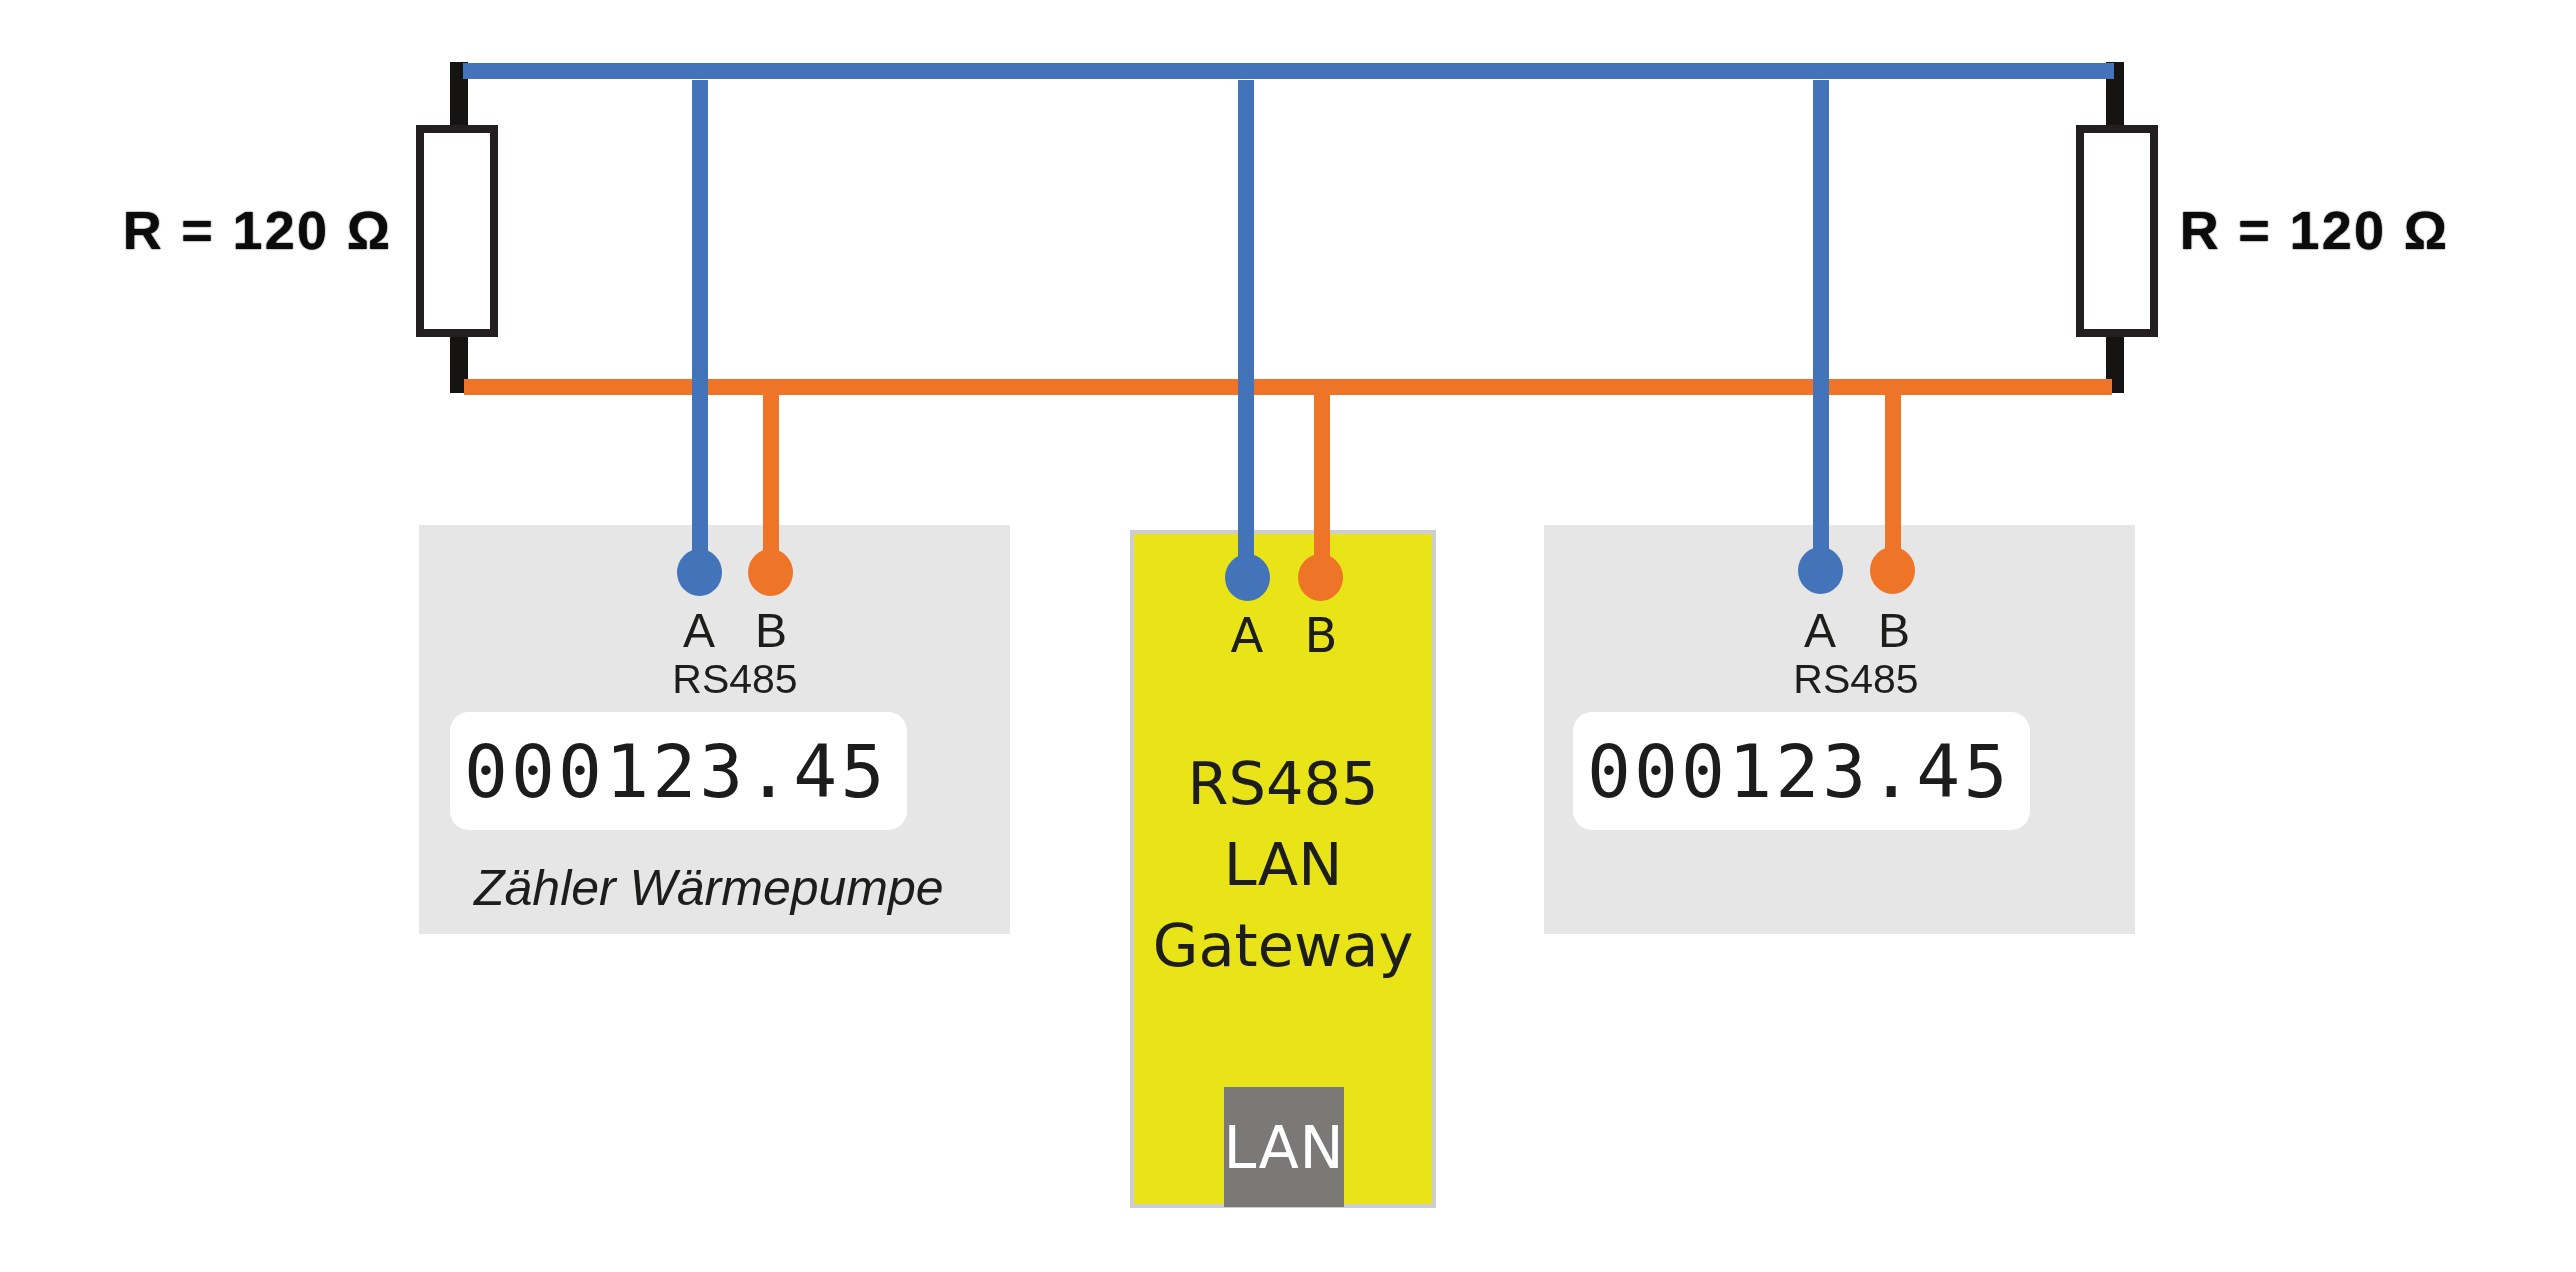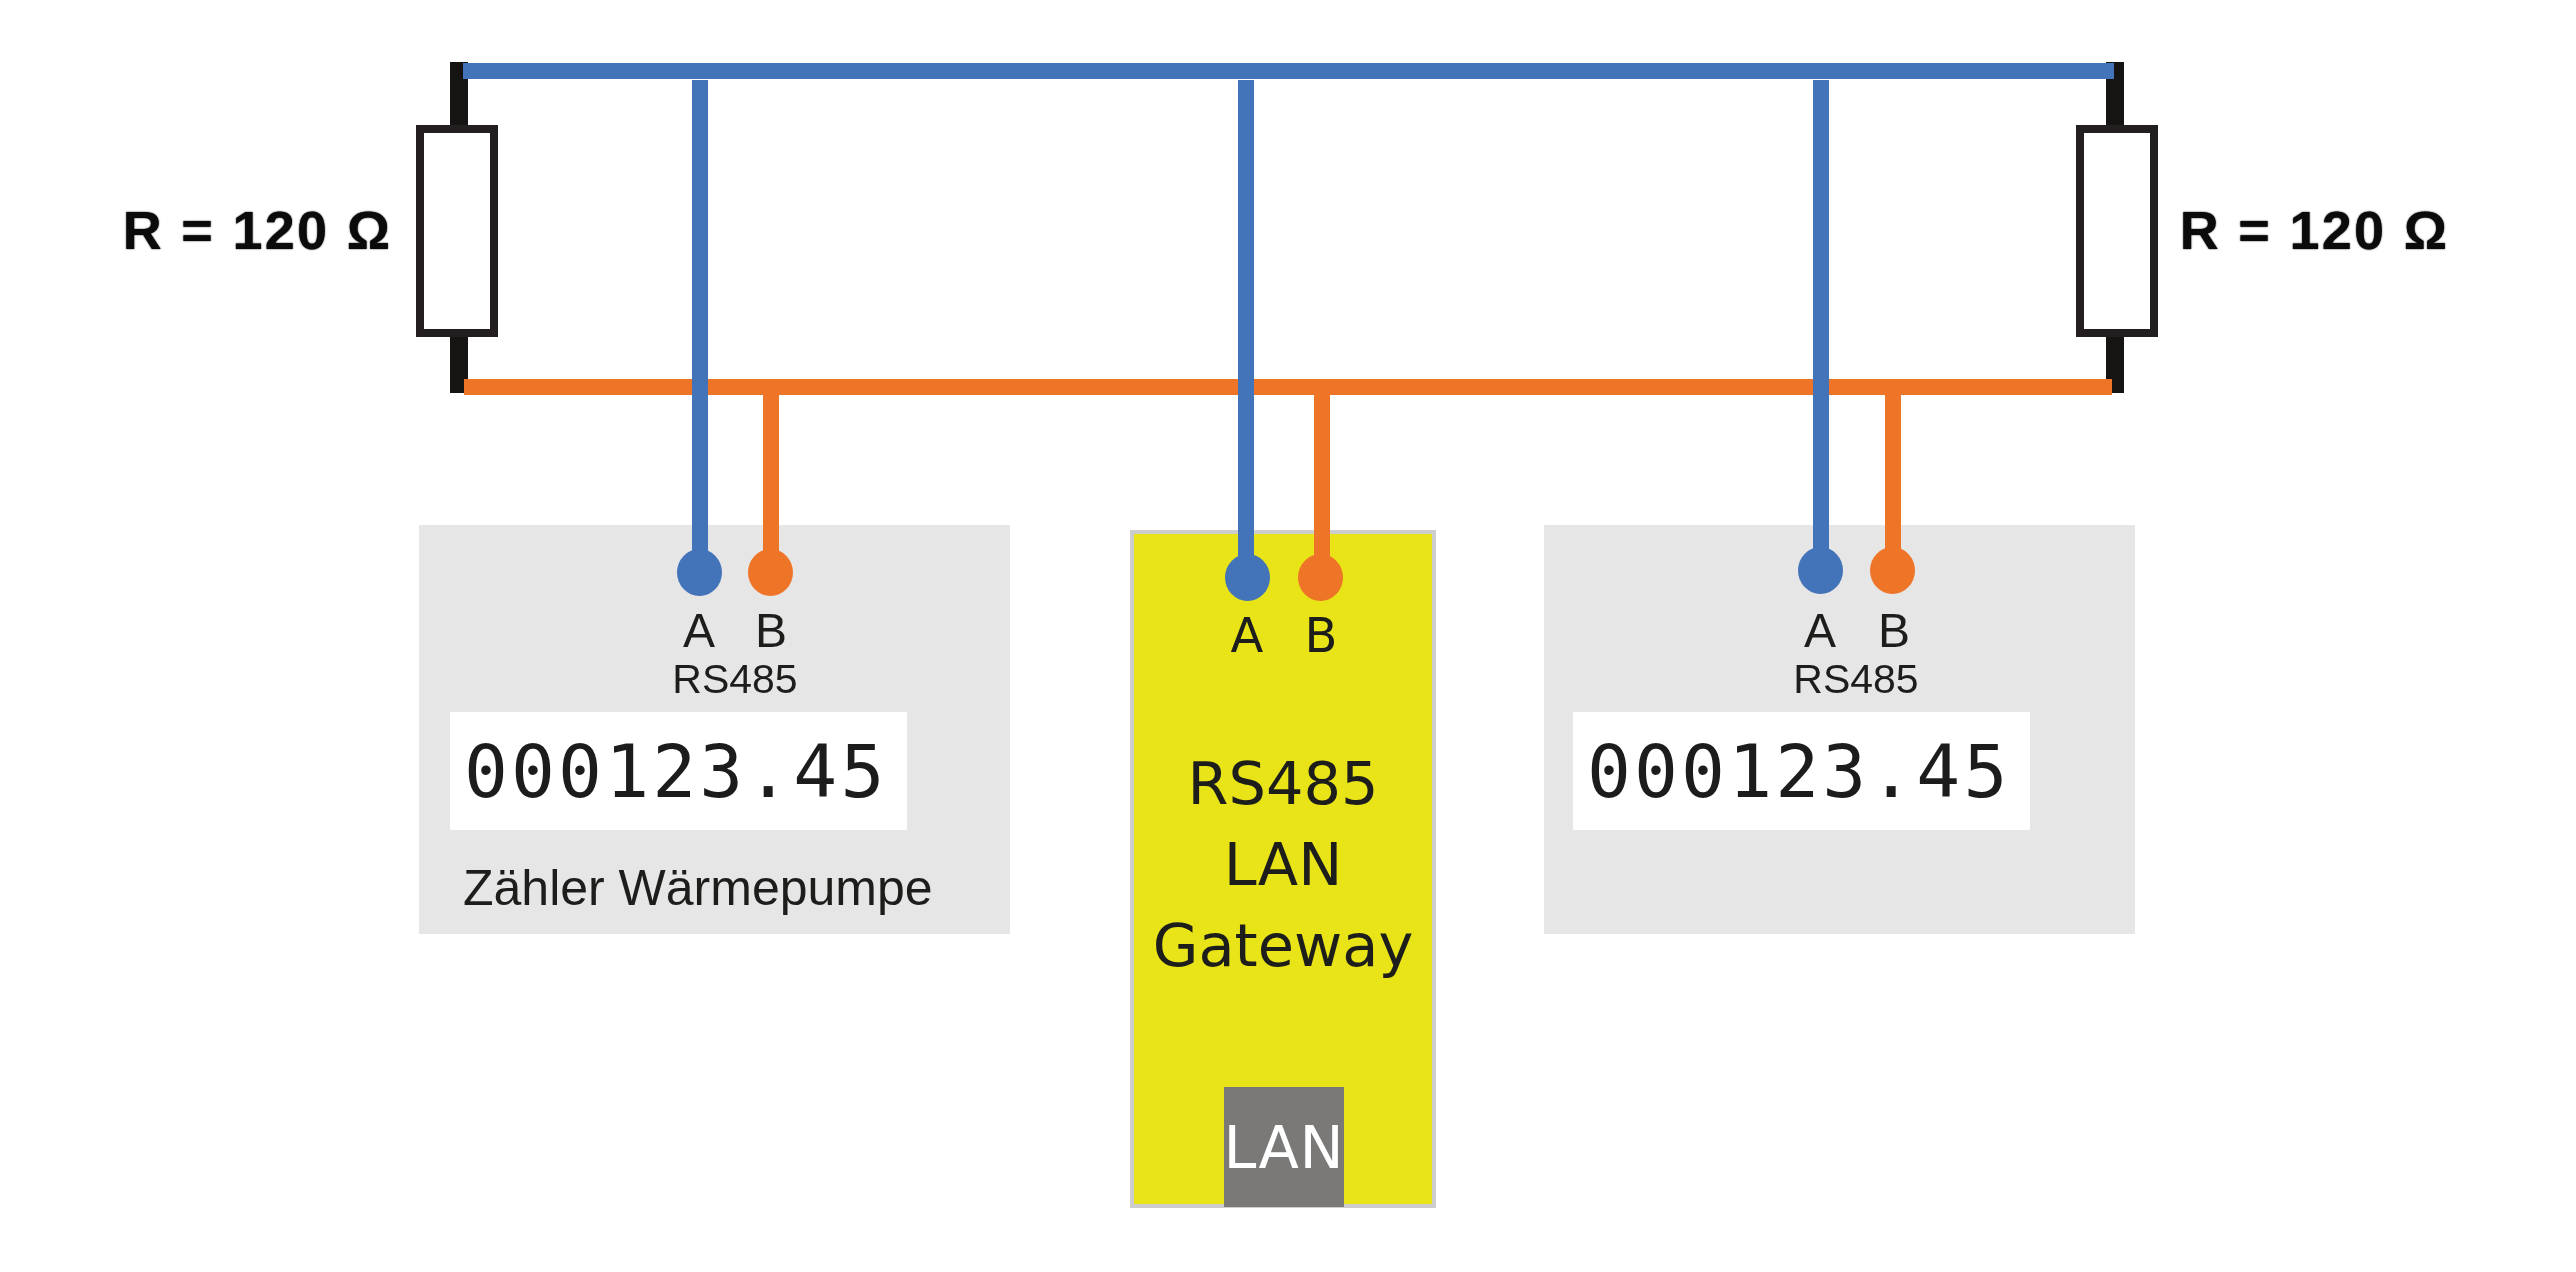--- a/index.html
+++ b/index.html
@@ -33,21 +33,21 @@
   .dot{position:absolute;width:45px;height:47px;border-radius:50%;}
   .dot.blue{background:#4373b9;}
   .dot.orange{background:#ee7428;}
 
   .port-label{position:absolute;transform:translateX(-50%);font-size:48px;font-weight:500;color:#1d1d1b;}
   .port-group{position:absolute;transform:translateX(-50%);font-size:41px;font-weight:400;color:#1d1d1b;}
 
   .display{position:absolute;top:712px;width:457px;height:118px;background:#ffffff;
            font-family:"DejaVu Sans Mono",monospace;font-size:73px;letter-spacing:3.1px;
            display:flex;align-items:center;color:#1c1c1c;padding-left:14px;box-sizing:border-box;
-           white-space:nowrap;}
+           white-space:nowrap;border-radius:19px;}
   .device-name{position:absolute;top:859px;font-size:50px;color:#1d1d1b;white-space:nowrap;}
   .gw-title{position:absolute;left:1130px;top:743px;width:306px;text-align:center;
             font-family:"DejaVu Sans",sans-serif;font-size:59px;line-height:81px;color:#1d1d1b;}
   .lan-box{position:absolute;left:1224px;top:1087px;width:120px;height:120px;background:#7b7878;
            display:flex;align-items:center;justify-content:center;
            font-family:"DejaVu Sans",sans-serif;font-size:59px;color:#ffffff;letter-spacing:0.8px;}
   .gw-port{font-family:"DejaVu Sans",sans-serif;}
 </style>
 </head>
 <body>
@@ -82,21 +82,21 @@
   <div class="dot orange" style="left:748px;top:549px;"></div>
   <div class="dot blue" style="left:1225px;top:554px;"></div>
   <div class="dot orange" style="left:1298px;top:554px;"></div>
   <div class="dot blue" style="left:1798px;top:547px;"></div>
   <div class="dot orange" style="left:1870px;top:547px;"></div>
 
   <div class="port-label" style="left:699px;top:603px;">A</div>
   <div class="port-label" style="left:771px;top:603px;">B</div>
   <div class="port-group" style="left:735px;top:656px;">RS485</div>
   <div class="display" style="left:450px;">000123.45</div>
-  <div class="device-name" style="left:463px;">Zähler Wärmepumpe</div>
+  <div class="device-name" style="left:474px;font-style:italic;">Zähler Wärmepumpe</div>
 
   <div class="port-label gw-port" style="left:1247px;top:607px;">A</div>
   <div class="port-label gw-port" style="left:1321px;top:607px;">B</div>
   <div class="gw-title">
     <div>RS485</div>
     <div>LAN</div>
     <div>Gateway</div>
   </div>
   <div class="lan-box">
     <span>LAN</span>

